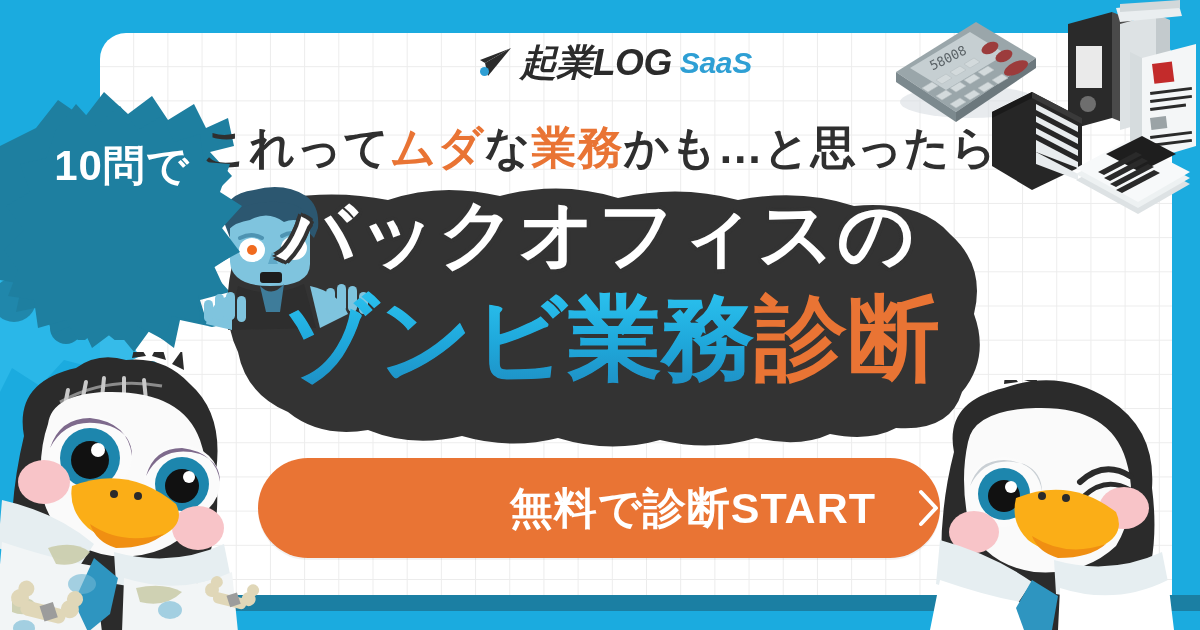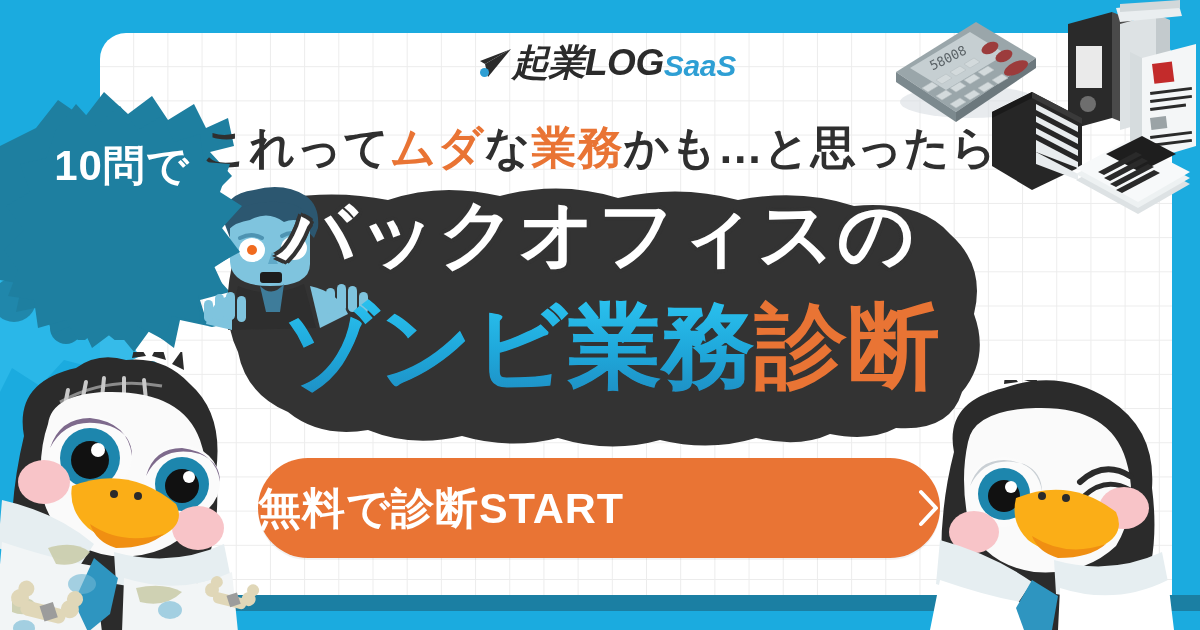--- a/index.html
+++ b/index.html
@@ -33,21 +33,21 @@
   #bottombar {
     position: absolute;
     left: 100px; top: 595px;
     width: 1100px; height: 16px;
     background: #1B7FA3;
   }
 
   
   #logo {
     position: absolute; left: 478px; top: 44px;
-    display: flex; align-items: flex-end; 
+    display: flex; align-items: center; gap: 8px;
     z-index: 30;
   }
   #logo .plane { width: 34px; height: 34px; position: relative; }
   #logo .wordmark {
     font-size: 37px; font-weight: 700; font-style: italic;
     color: #2B2B2B; letter-spacing: -0.5px; line-height: 1;
   }
   #logo .saas {
     font-size: 30px; font-weight: 700; font-style: italic;
     color: #2E9FD4; line-height: 1; margin-left: 0;
@@ -73,41 +73,41 @@
   }
   #title1 {
     top: 196px;
     font-size: 76px; font-weight: 900; color: #ffffff;
     letter-spacing: 2px;
     text-shadow:
       -3px -3px 0 #333, 3px -3px 0 #333, -3px 3px 0 #333, 3px 3px 0 #333,
       0 -4px 0 #333, 0 4px 0 #333, -4px 0 0 #333, 4px 0 0 #333;
   }
   #title2 {
-    top: 300px;
+    top: 292px;
     font-size: 92px; font-weight: 900;
     letter-spacing: 1px;
     padding-left: 28px;
   }
   #title2 .zombie {
     background: linear-gradient(180deg, #2BC3F0 0%, #1FA8DB 55%, #1E8FC4 100%);
     -webkit-background-clip: text; background-clip: text;
     color: transparent;
     -webkit-text-stroke: 1px rgba(0,0,0,0);
   }
   #title2 .diag { color: #E97434; }
 
   
   #cta {
     position: absolute; left: 258px; top: 458px;
     width: 682px; height: 100px;
     background: #E97434;
     border-radius: 50px;
-    display: flex; align-items: center; justify-content: space-between;
-    gap: 56px; z-index: 40; cursor: pointer;
+    display: flex; align-items: center; justify-content: flex-end;
+    gap: 42px; z-index: 40; cursor: pointer;
     box-shadow: 0 2px 0 rgba(0,0,0,0.05);
   }
   #cta .label {
     color: #ffffff; font-size: 43px; font-weight: 700;
     letter-spacing: 1px; line-height: 1;
   }
   #cta .chev { width: 22px; height: 38px; }
 
   
   #badge { position: absolute; left: 4px; top: 100px; z-index: 26; }

